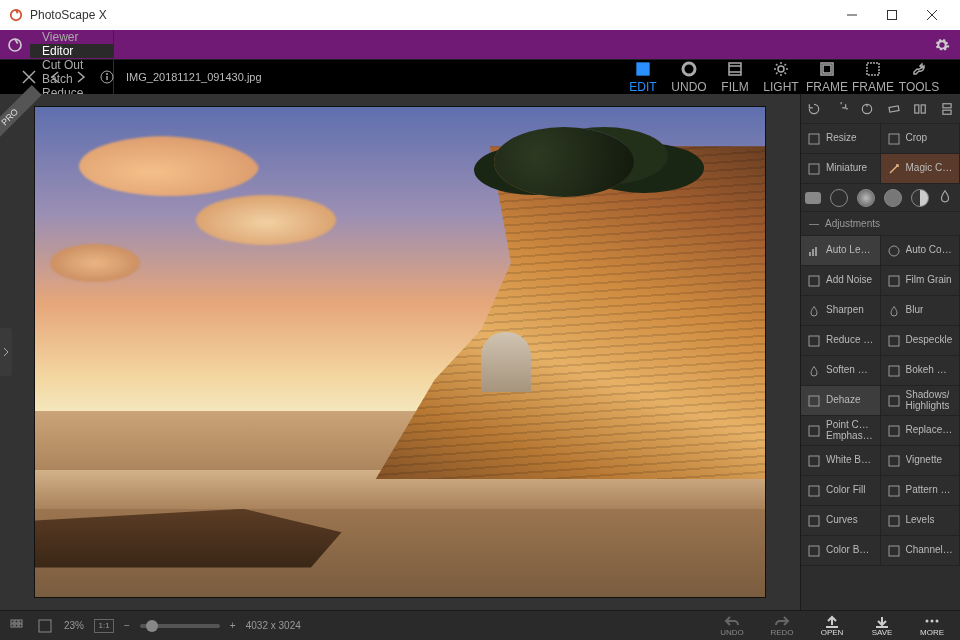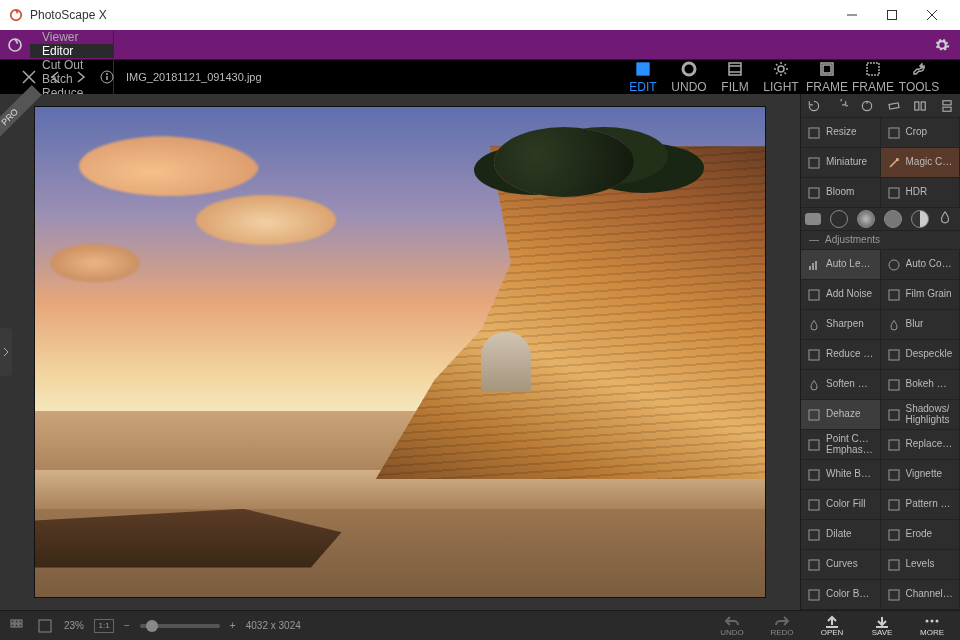--- a/index.html
+++ b/index.html
@@ -312,38 +312,20 @@
           </div>
           <div class="pitem active">
             <span class="pic">
               <svg width="12" height="12" fill="none" stroke="#e0b080" stroke-width="1.5">
                 <path d="M2 10L10 2M8 2h2v2"></path>
               </svg>
             </span>
             <span class="plabel">Magic Color</span>
           </div>
         </div>
-        <div class="pair">
-          <div class="pitem">
-            <span class="pic">
-              <svg width="12" height="12">
-                <rect x="1" y="1" width="10" height="10" fill="none" stroke="#999"></rect>
-              </svg>
-            </span>
-            <span class="plabel">Bloom</span>
-          </div>
-          <div class="pitem">
-            <span class="pic">
-              <svg width="12" height="12">
-                <rect x="1" y="1" width="10" height="10" fill="none" stroke="#999"></rect>
-              </svg>
-            </span>
-            <span class="plabel">HDR</span>
-          </div>
-        </div>
       </div>
     <div class="filtertabs">
       <span class="ft square"></span>
       <span class="ft"></span>
       <span class="ft" style="background:radial-gradient(circle,#bbb,#555)"></span>
       <span class="ft" style="background:#777"></span>
       <span class="ft" style="background:linear-gradient(90deg,#333 50%,#ccc 50%)"></span>
       <span class="ft" style="border:none">
           <svg width="14" height="14" viewBox="0 0 24 24" fill="none" stroke="#aaa" stroke-width="2">
             <path d="M12 3 C7 10 6 13 6 16a6 6 0 0012 0c0-3-1-6-6-13z"></path>
@@ -519,38 +501,20 @@
             <span class="plabel">Pattern Fill</span>
           </div>
         </div>
         <div class="pair">
           <div class="pitem">
             <span class="pic">
               <svg width="12" height="12">
                 <rect x="1" y="1" width="10" height="10" fill="none" stroke="#999"></rect>
               </svg>
             </span>
-            <span class="plabel">Dilate</span>
-          </div>
-          <div class="pitem">
-            <span class="pic">
-              <svg width="12" height="12">
-                <rect x="1" y="1" width="10" height="10" fill="none" stroke="#999"></rect>
-              </svg>
-            </span>
-            <span class="plabel">Erode</span>
-          </div>
-        </div>
-        <div class="pair">
-          <div class="pitem">
-            <span class="pic">
-              <svg width="12" height="12">
-                <rect x="1" y="1" width="10" height="10" fill="none" stroke="#999"></rect>
-              </svg>
-            </span>
             <span class="plabel">Curves</span>
           </div>
           <div class="pitem">
             <span class="pic">
               <svg width="12" height="12">
                 <rect x="1" y="1" width="10" height="10" fill="none" stroke="#999"></rect>
               </svg>
             </span>
             <span class="plabel">Levels</span>
           </div>

